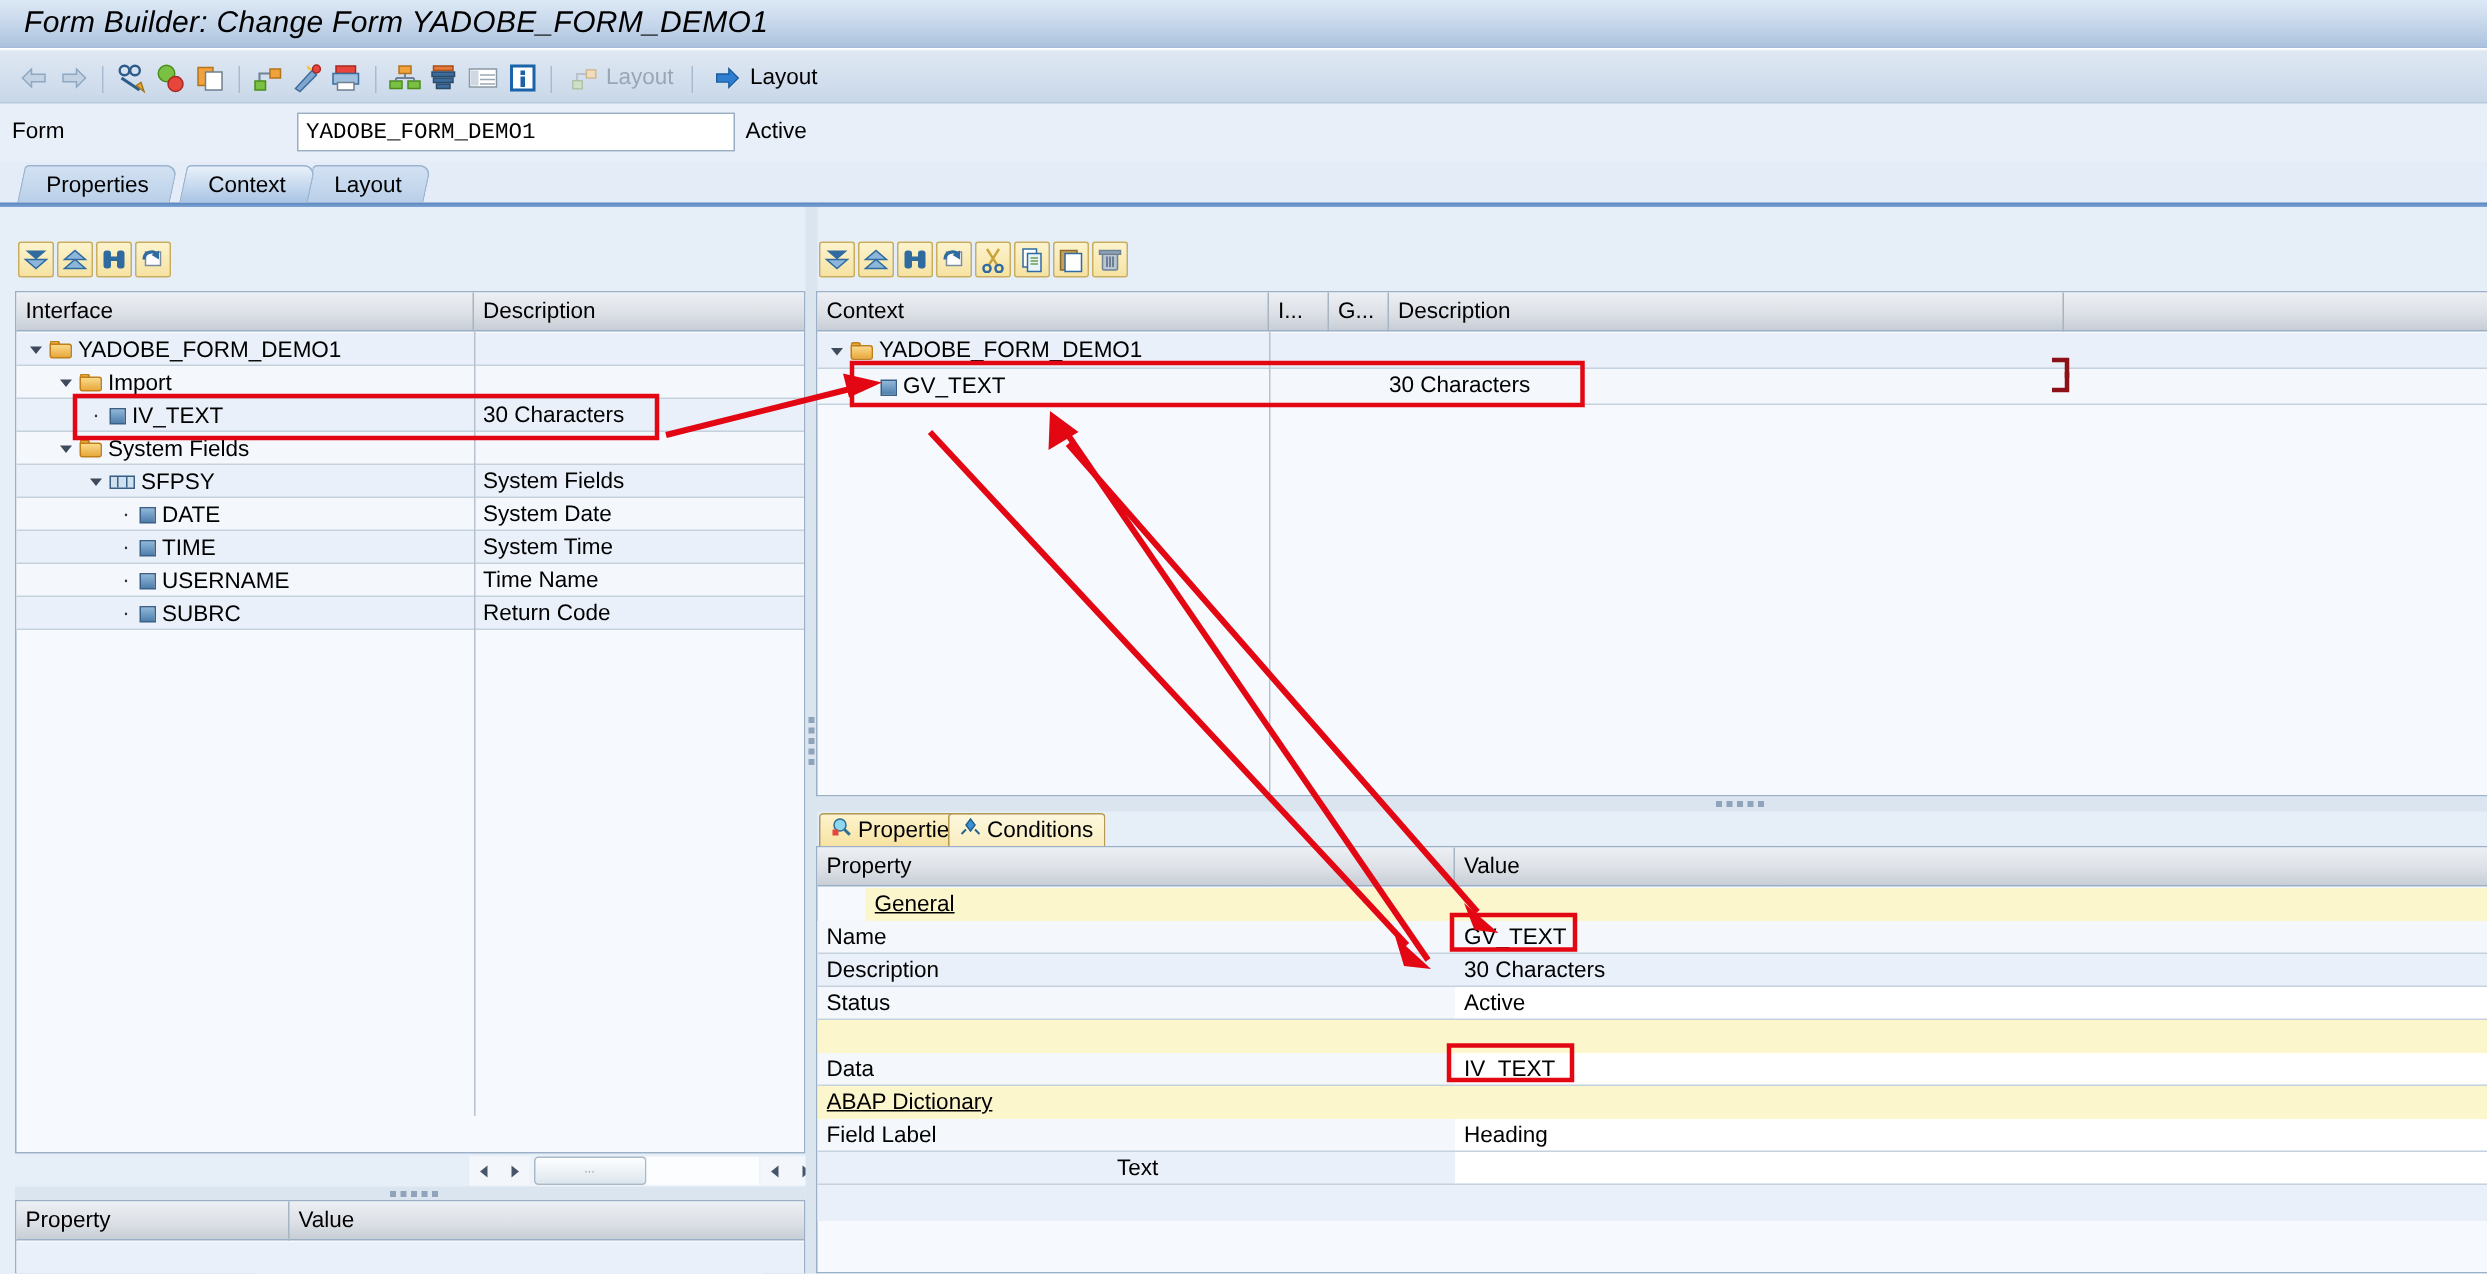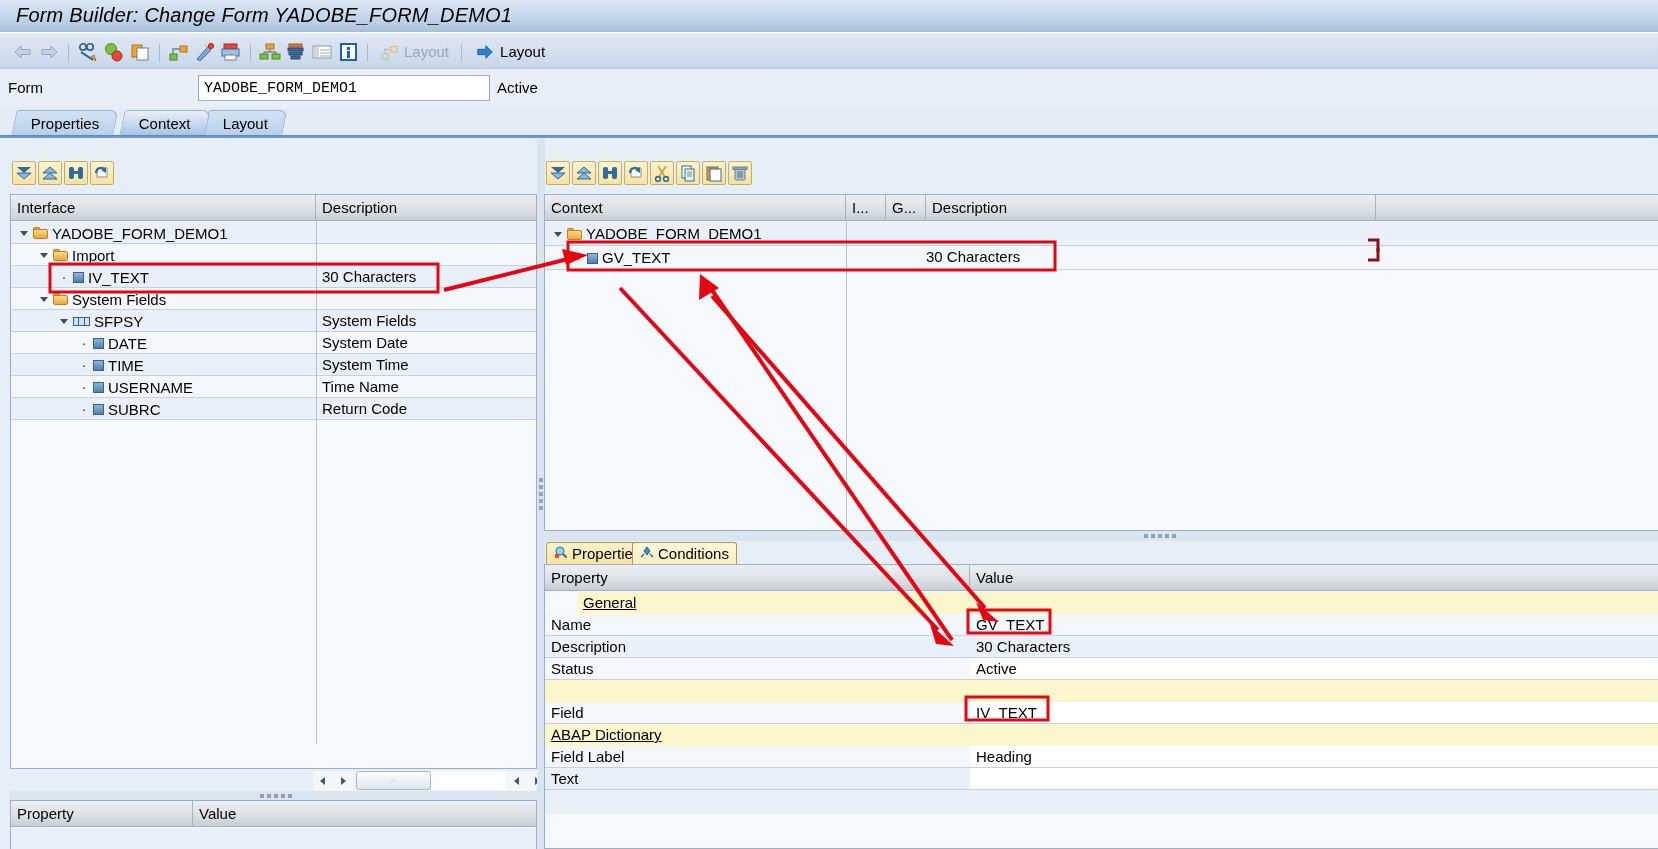--- a/index.html
+++ b/index.html
@@ -677,35 +677,35 @@
           </div>
           <div class="grow alt" style="top: 93px; text-decoration: underline;">
             <div class="gcell" style="left: 6px; width: 415px;">Status</div>
             <div class="gcell" style="left: 425px; width: 689px; padding-left: 6px; background: rgb(255, 255, 255); height: 21px;">Active</div>
             <div class="ghline" style="top: 21px;"></div>
           </div>
           <div class="grow sectionrow" style="background: rgb(252, 246, 205); top: 115px;">
             <div class="gcell" style="left: 425px; width: 689px; padding-left: 6px;"></div>
           </div>
           <div class="grow alt" style="top: 137px;">
-            <div class="gcell" style="left: 6px; width: 415px;">Field</div>
+            <div class="gcell" style="left: 6px; width: 415px;">Data</div>
             <div class="gcell" style="left: 425px; width: 689px; padding-left: 6px; background: rgb(255, 255, 255); height: 21px;">IV_TEXT</div>
             <div class="ghline" style="top: 21px;"></div>
           </div>
           <div class="grow sectionrow" style="background: rgb(252, 246, 205); top: 159px;">
             <div class="gcell" style="left: 6px; width: 415px; text-decoration: underline;">ABAP Dictionary</div>
             <div class="gcell" style="left: 425px; width: 689px; padding-left: 6px;"></div>
           </div>
           <div class="grow alt" style="top: 181px;">
             <div class="gcell" style="left: 425px; width: 689px; padding-left: 6px; background: rgb(255, 255, 255); height: 21px;">Heading</div>
             <div class="gcell" style="left: 6px; width: 415px;">Field Label</div>
             <div class="ghline" style="top: 21px;"></div>
           </div>
           <div class="grow band" style="top: 203px;">
-            <div class="gcell" style="left: 6px; width: 415px;">Text</div>
+            <div class="gcell" style="left: 6px; width: 415px; text-align: center;">Text</div>
             <div class="gcell" style="left: 425px; width: 689px; padding-left: 6px; background: rgb(255, 255, 255); height: 21px;"></div>
             <div class="ghline" style="top: 21px;"></div>
           </div>
           <div class="grow band" style="top: 225px; height: 24px;"></div>
         </div>
     </div>
 
   </div>
 
   <svg class="annot" viewBox="0 0 1658 849" xmlns="http://www.w3.org/2000/svg">

